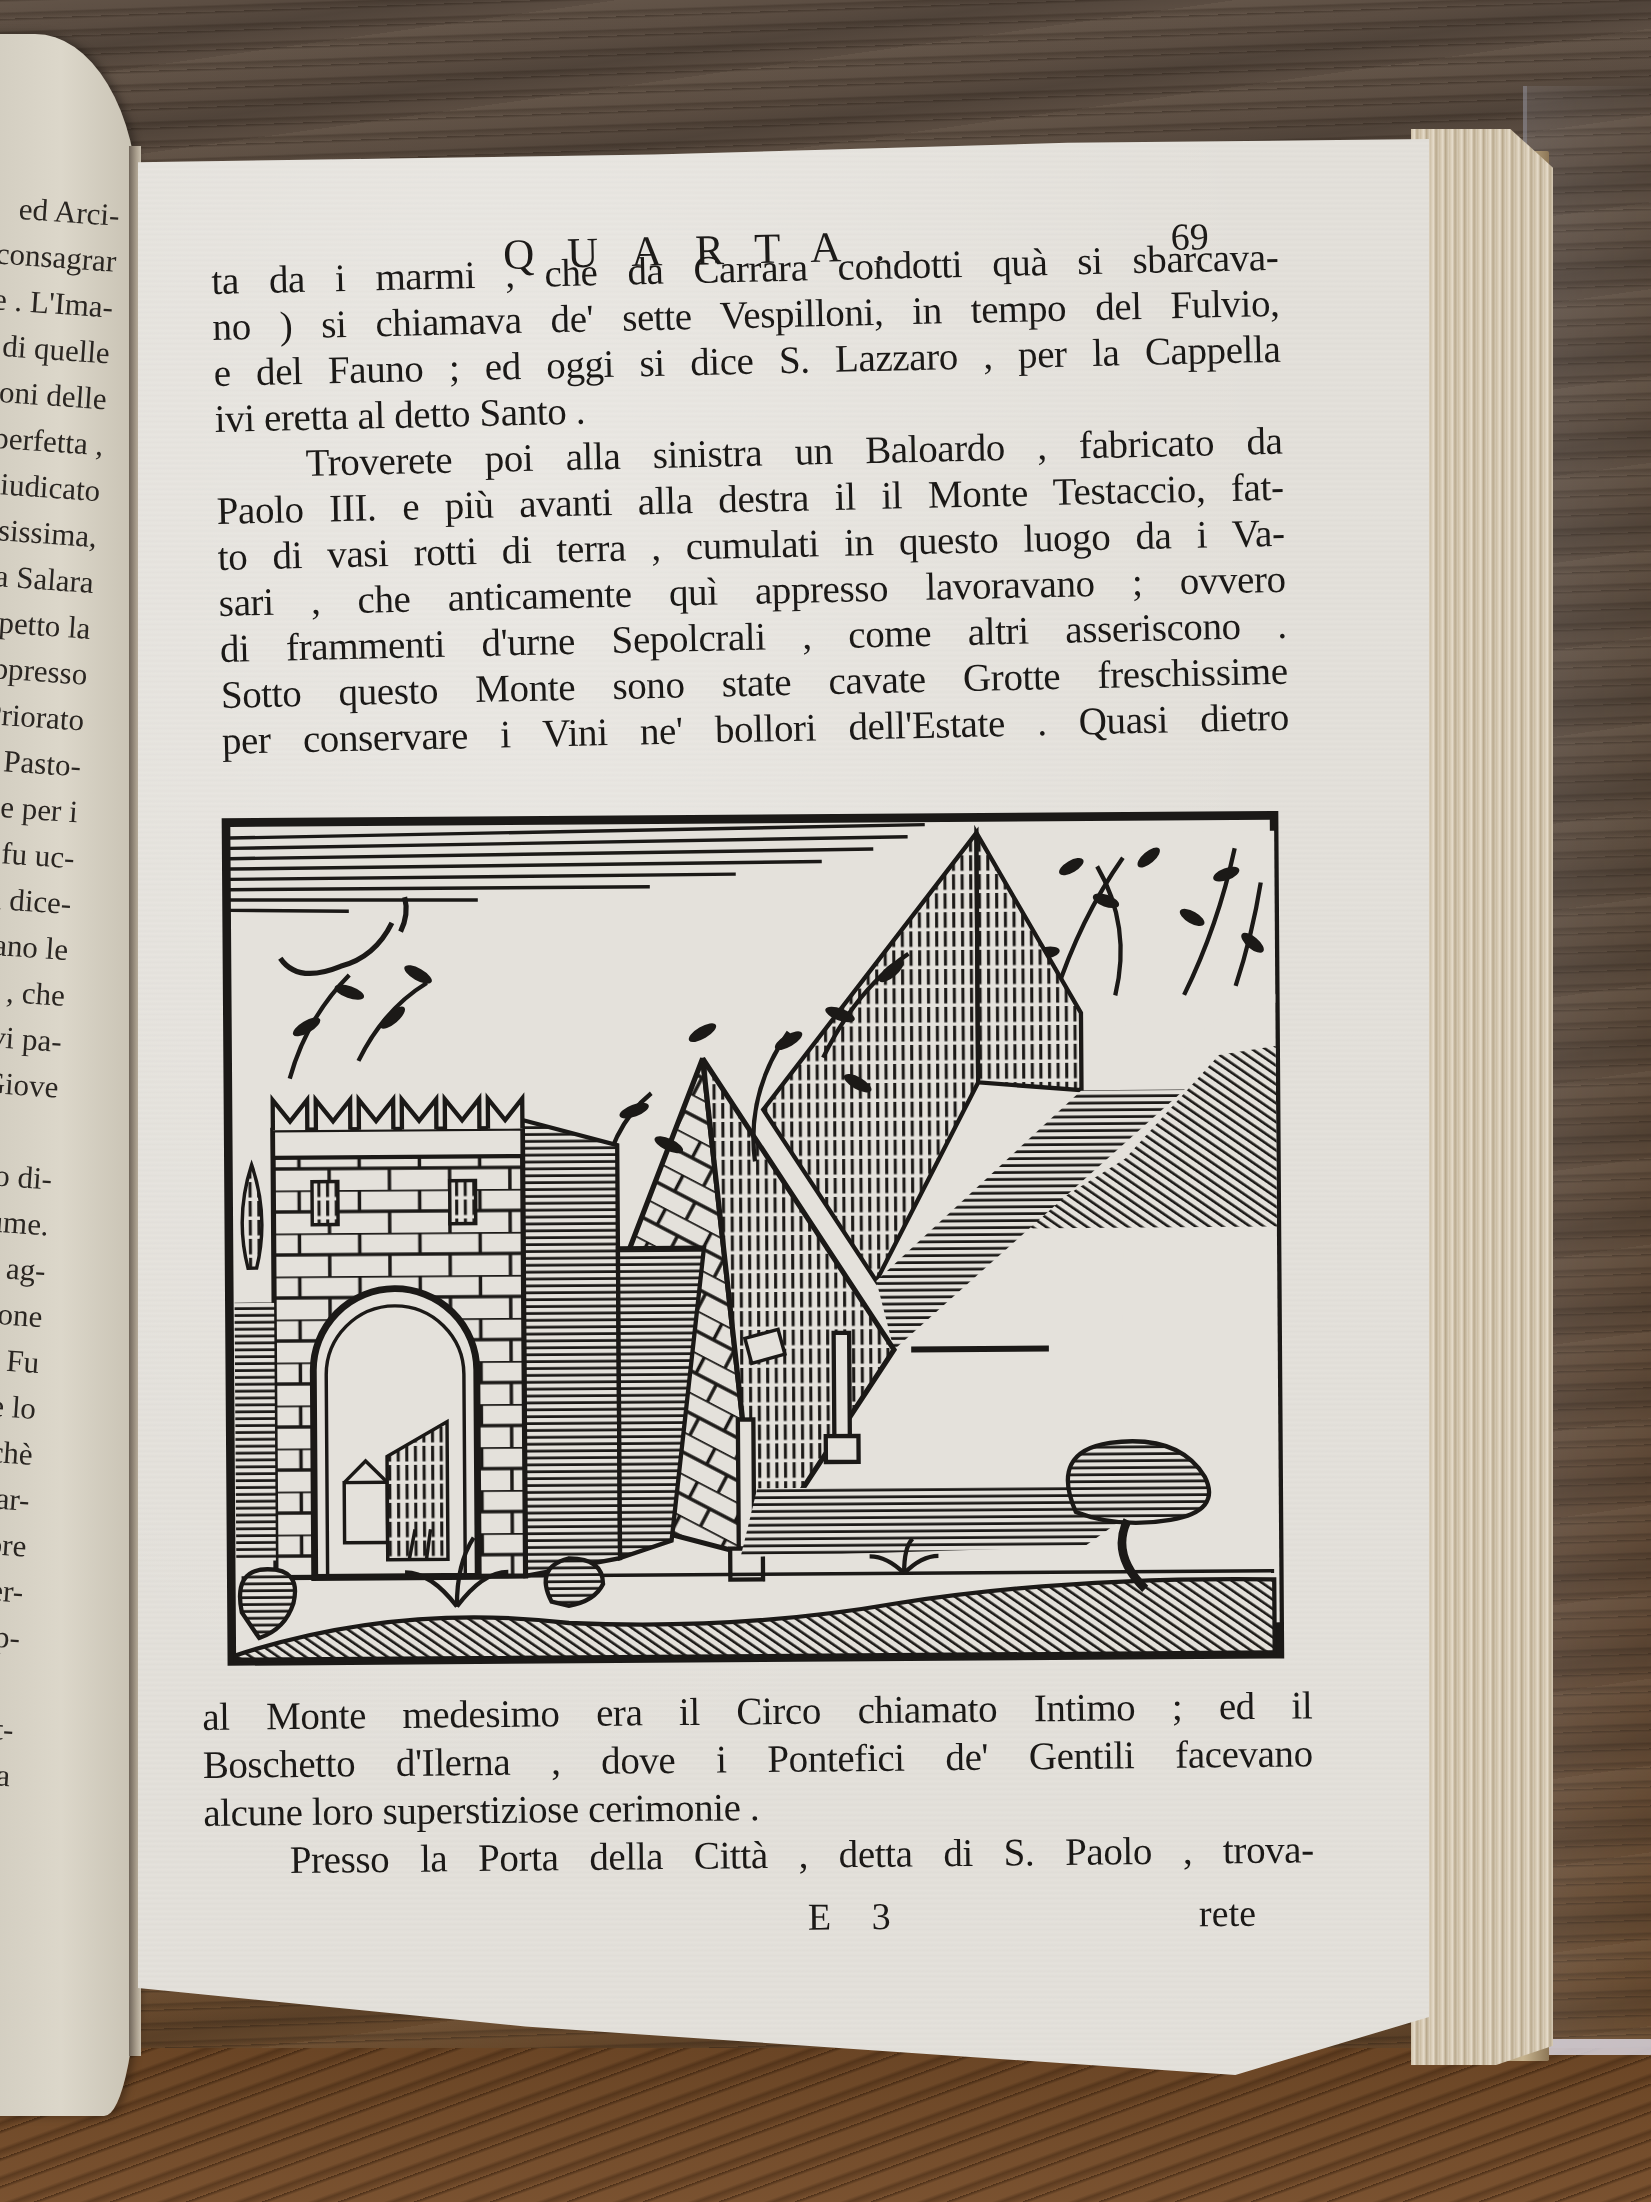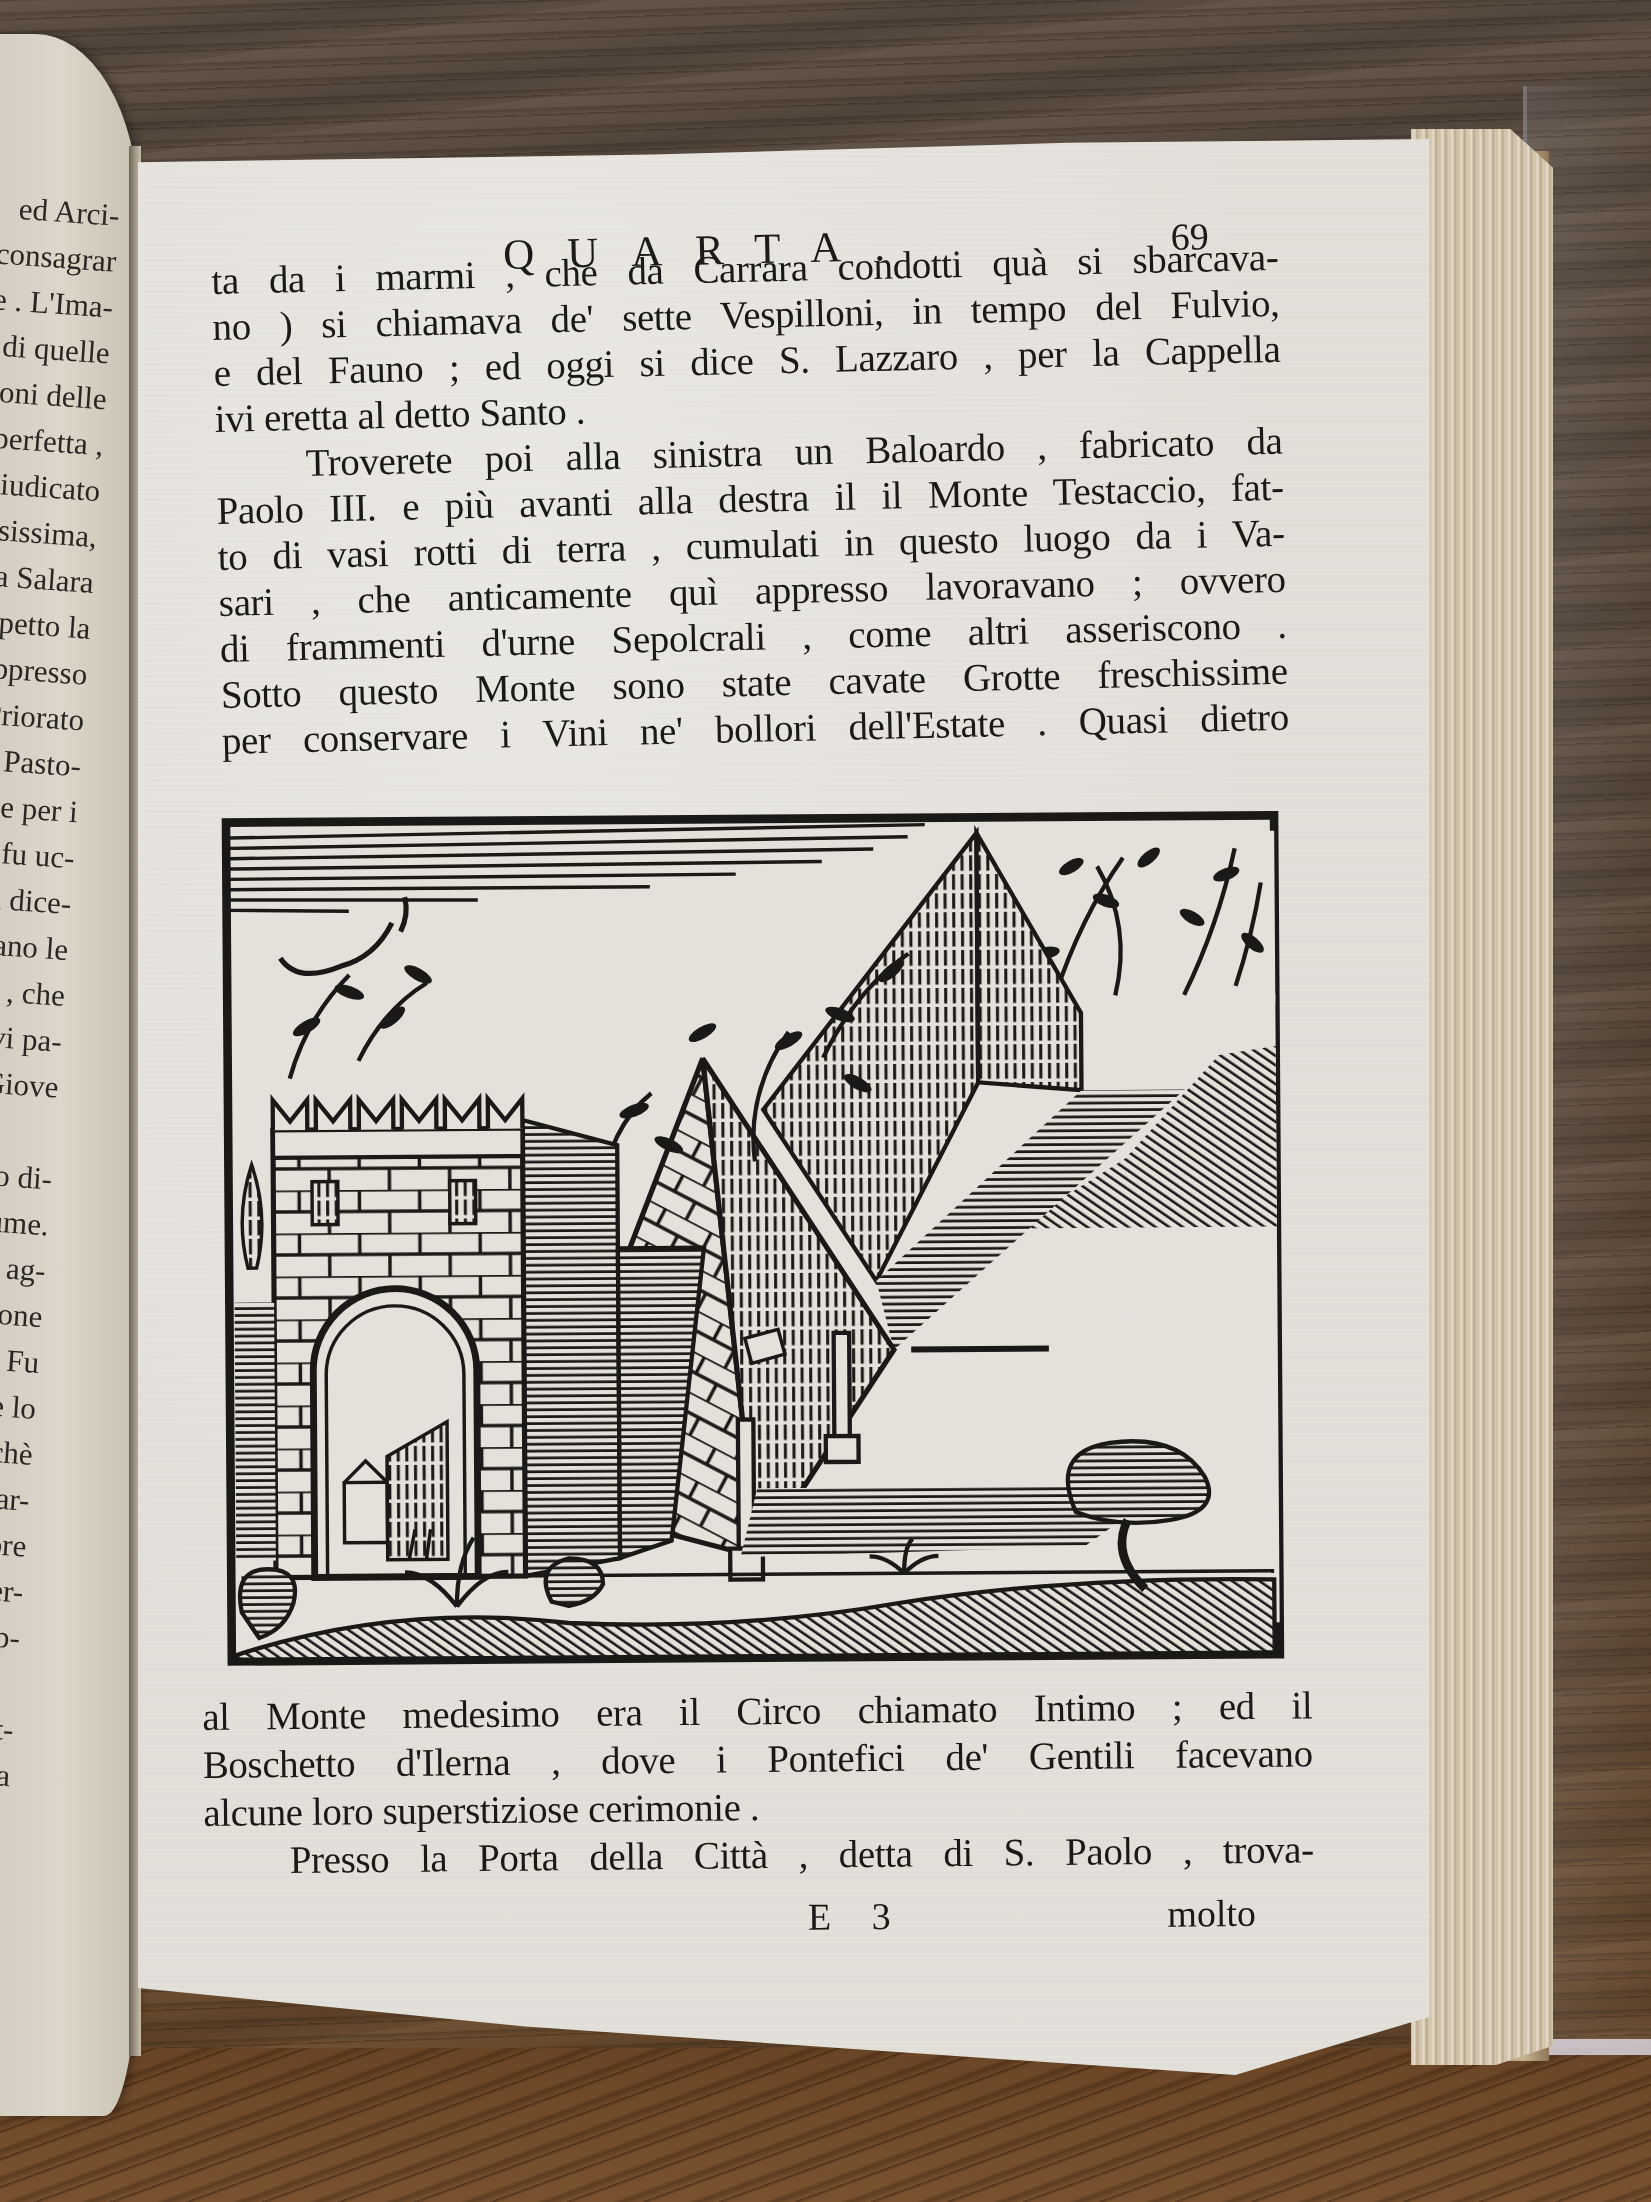--- a/index.html
+++ b/index.html
@@ -346,15 +346,15 @@
 
 <div class="body-text-2">
   <div class="line">al Monte  medesimo  era il Circo chiamato Intimo ;  ed il</div>
   <div class="line">Boschetto d'Ilerna ,  dove i Pontefici de' Gentili facevano</div>
   <div class="line last">alcune loro superstiziose cerimonie .</div>
   <div class="line indent">Presso la Porta della Città , detta di S. Paolo ,  trova-</div>
 </div>
 
 <div class="footer">
   <span class="signature">E 3</span>
-  <span class="catchword">molto</span>
+  <span class="catchword">rete</span>
 </div>
 
 
 </body></html>

